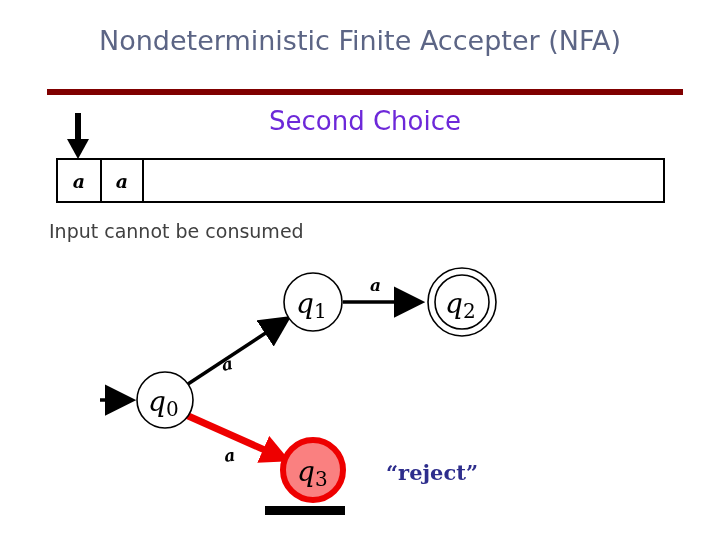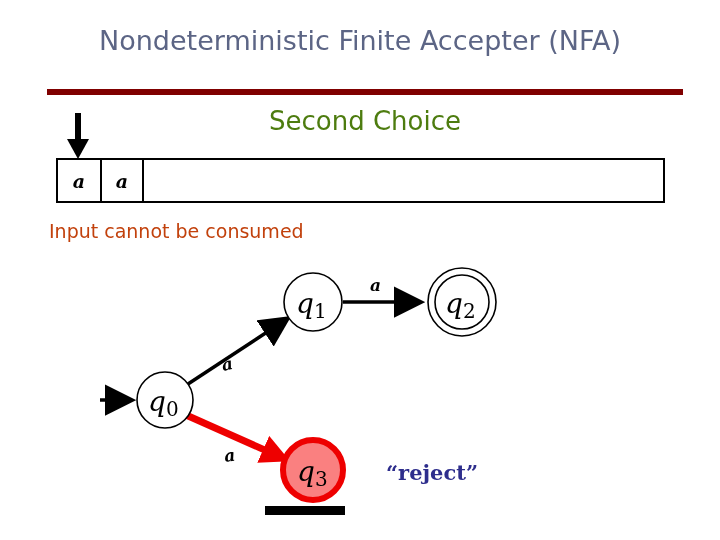--- a/index.html
+++ b/index.html
@@ -45,30 +45,30 @@
   }
   .subtitle {
     position: absolute;
     left: 180px;
     top: 106px;
     width: 370px;
     text-align: center;
     font-family: "DejaVu Sans", sans-serif;
     font-size: 26px;
     font-weight: 400;
-    color: #4d7c0f;
+    color: #6d28d9;
     white-space: nowrap;
   }
   .note-text {
     position: absolute;
     left: 49px;
     top: 220px;
     font-family: "DejaVu Sans", sans-serif;
     font-size: 19px;
-    color: #c2410c;
+    color: #404040;
     white-space: nowrap;
   }
   .reject-text {
     position: absolute;
     left: 386px;
     top: 460px;
     font-family: "DejaVu Serif", serif;
     font-size: 21px;
     color: #2d2d8c;
     white-space: nowrap;

